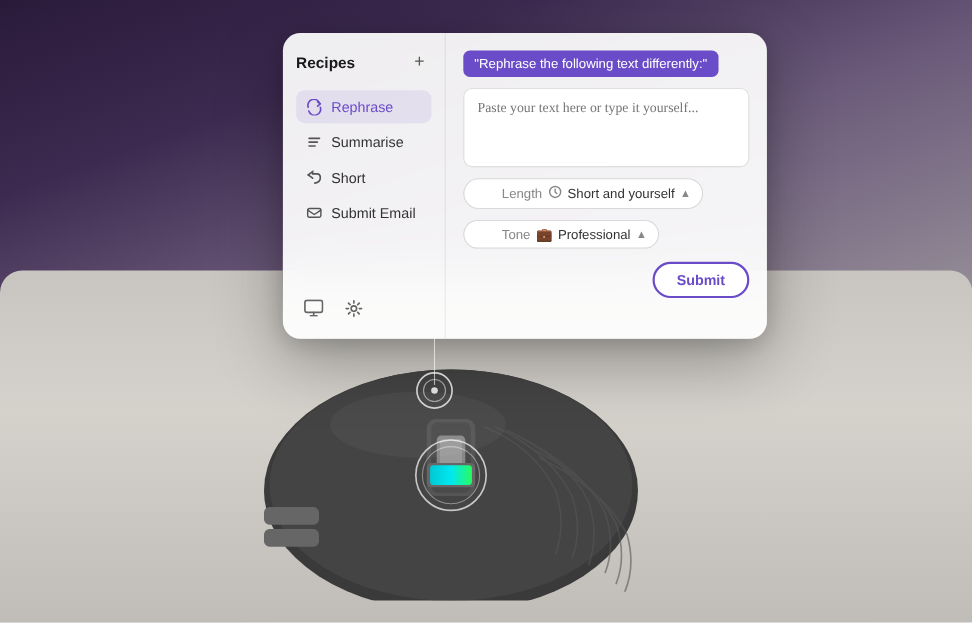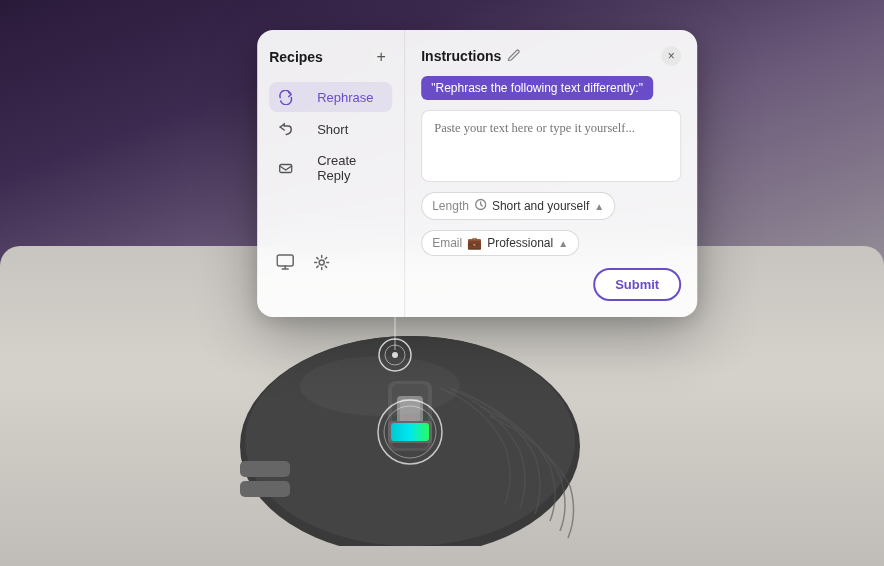--- a/index.html
+++ b/index.html
@@ -76,21 +76,21 @@
       align-items: center;
       justify-content: center;
       font-size: 16px;
       color: #555;
       line-height: 1;
     }
 
     .recipe-item {
       display: flex;
       align-items: center;
-      gap: 24px;
+      gap: 8px;
       padding: 7px 8px;
       border-radius: 8px;
       cursor: pointer;
       font-size: 13px;
       color: #333;
       margin-bottom: 2px;
     }
 
     .recipe-item.active {
       background: rgba(106, 76, 200, 0.1);
@@ -211,20 +211,21 @@
       font-size: 12px;
       color: #333;
       cursor: pointer;
       background: white;
     }
 
     .option-label {
       font-weight: 500;
       color: #888;
       font-size: 12px;
+      margin-left: 24px;
     }
 
     .option-value {
       color: #333;
       font-size: 12px;
     }
 
     .chevron-icon {
       font-size: 10px;
       color: #888;
@@ -327,69 +328,68 @@
     <div class="recipe-item active">
       <span class="recipe-icon">
         <svg width="15" height="15" viewBox="0 0 15 15" fill="none">
           <path d="M2 7.5A5.5 5.5 0 0112.5 4M13 7.5A5.5 5.5 0 012.5 11" stroke="#6a4cc8" stroke-width="1.5" stroke-linecap="round"></path>
           <path d="M10.5 2.5L13 4.5L10.5 6.5" stroke="#6a4cc8" stroke-width="1.5" stroke-linecap="round" stroke-linejoin="round"></path>
         </svg>
       </span>
       <span>Rephrase</span>
     </div>
 
+    <div class="recipe-item">
+      <span class="recipe-icon">
+        <svg width="15" height="15" viewBox="0 0 15 15" fill="none">
+          <rect x="2" y="3" width="11" height="1.5" rx="0.75" fill="#555"></rect>
+          <rect x="2" y="6.5" width="9" height="1.5" rx="0.75" fill="#555"></rect>
+          <rect x="2" y="10" width="7" height="1.5" rx="0.75" fill="#555"></rect>
+        </svg>
+      </span>
+      <span>Summarise</span>
+    </div>
 
     <div class="recipe-item">
       <span class="recipe-icon">
         <svg width="15" height="15" viewBox="0 0 15 15" fill="none">
           <path d="M2 5L6 2V4H10C12 4 13 5.5 13 7.5C13 10 11 12 8 12.5" stroke="#555" stroke-width="1.5" stroke-linecap="round"></path>
           <path d="M2 5L6 8" stroke="#555" stroke-width="1.5" stroke-linecap="round"></path>
         </svg>
       </span>
       <span>Short</span>
     </div>
 
     <div class="recipe-item">
       <span class="recipe-icon">
         <svg width="15" height="15" viewBox="0 0 15 15" fill="none">
           <rect x="1.5" y="3.5" width="12" height="8" rx="1.5" stroke="#555" stroke-width="1.3"></rect>
           <path d="M1.5 5L7.5 9L13.5 5" stroke="#555" stroke-width="1.3" stroke-linecap="round"></path>
         </svg>
       </span>
-      <span>Create Reply</span>
+      <span>Submit Email</span>
     </div>
 
     <div class="recipes-footer">
       <div class="footer-icon">
         <svg width="18" height="16" viewBox="0 0 18 16" fill="none">
           <rect x="1" y="1" width="16" height="11" rx="2" stroke="#666" stroke-width="1.5"></rect>
           <path d="M6 15H12M9 12V15" stroke="#666" stroke-width="1.5" stroke-linecap="round"></path>
         </svg>
       </div>
       <div class="footer-icon">
         <svg width="17" height="17" viewBox="0 0 17 17" fill="none">
           <circle cx="8.5" cy="8.5" r="2.5" stroke="#666" stroke-width="1.5"></circle>
           <path d="M8.5 1.5v2M8.5 13.5v2M1.5 8.5h2M13.5 8.5h2M3.6 3.6l1.4 1.4M12 12l1.4 1.4M3.6 13.4L5 12M12 5l1.4-1.4" stroke="#666" stroke-width="1.5" stroke-linecap="round"></path>
         </svg>
       </div>
     </div>
   </div>
 
   <div class="instructions-panel">
-    <div class="instructions-header">
-      <div class="instructions-title">
-        <span>Instructions</span>
-        <span class="edit-icon">
-          <svg width="13" height="13" viewBox="0 0 13 13" fill="none">
-            <path d="M2 10L9.5 2.5C10 2 11 2 11.5 2.5L11.5 2.5C12 3 12 4 11.5 4.5L4 12L1 12.5L2 10Z" stroke="#888" stroke-width="1.2" stroke-linecap="round" stroke-linejoin="round"></path>
-          </svg>
-        </span>
-      </div>
-      <button class="close-btn">×</button>
-    </div>
 
     <div class="instruction-badge">"Rephrase the following text differently:"</div>
 
     <textarea class="text-input" placeholder="Paste your text here or type it yourself..." style=""></textarea>
 
     <div class="options-row">
       <div class="option-pill">
         <span class="option-label">Length</span>
         <span class="clock-icon">
           <svg width="13" height="13" viewBox="0 0 13 13" fill="none">
@@ -397,21 +397,21 @@
             <path d="M6.5 4V6.5L8 8" stroke="#888" stroke-width="1.3" stroke-linecap="round"></path>
           </svg>
         </span>
         <span class="option-value">Short and yourself</span>
         <span class="chevron-icon">▲</span>
       </div>
     </div>
 
     <div class="options-row">
       <div class="option-pill">
-        <span class="option-label">Email</span>
+        <span class="option-label">Tone</span>
         <span class="pro-icon">💼</span>
         <span class="option-value">Professional</span>
         <span class="chevron-icon">▲</span>
       </div>
     </div>
 
     <div class="submit-row">
       <button class="submit-btn">Submit</button>
     </div>
   </div>

